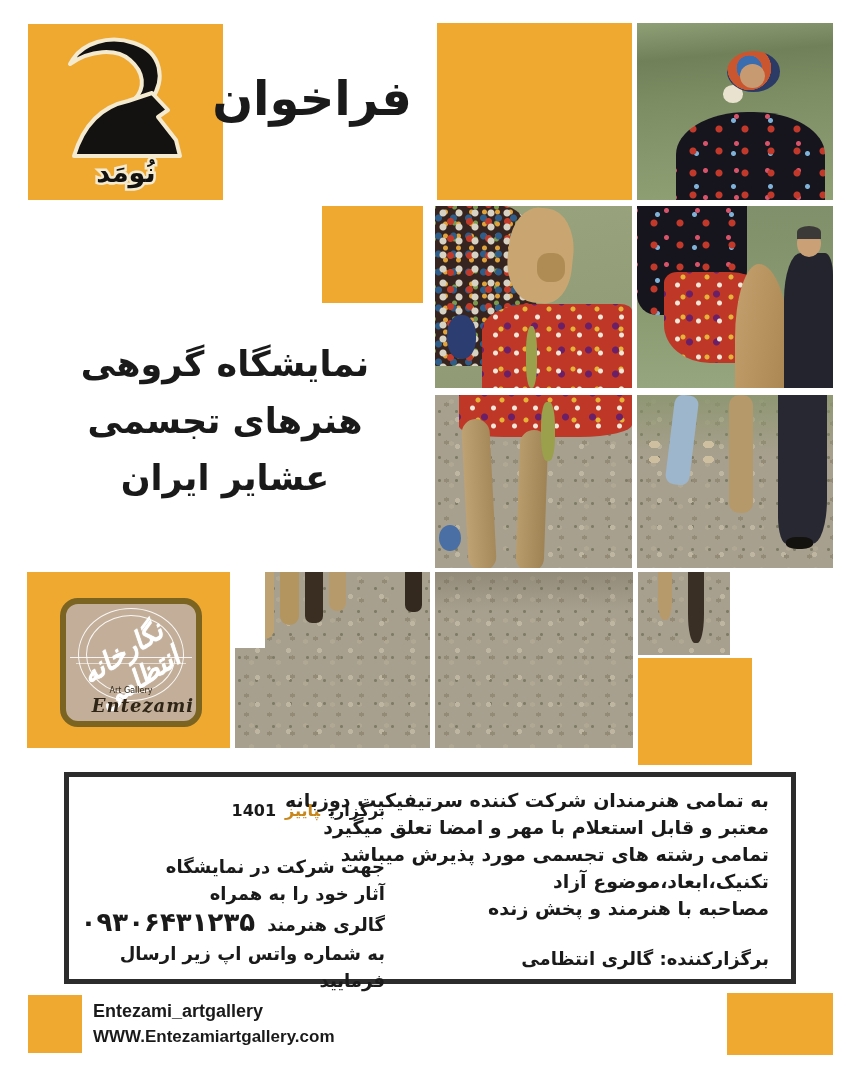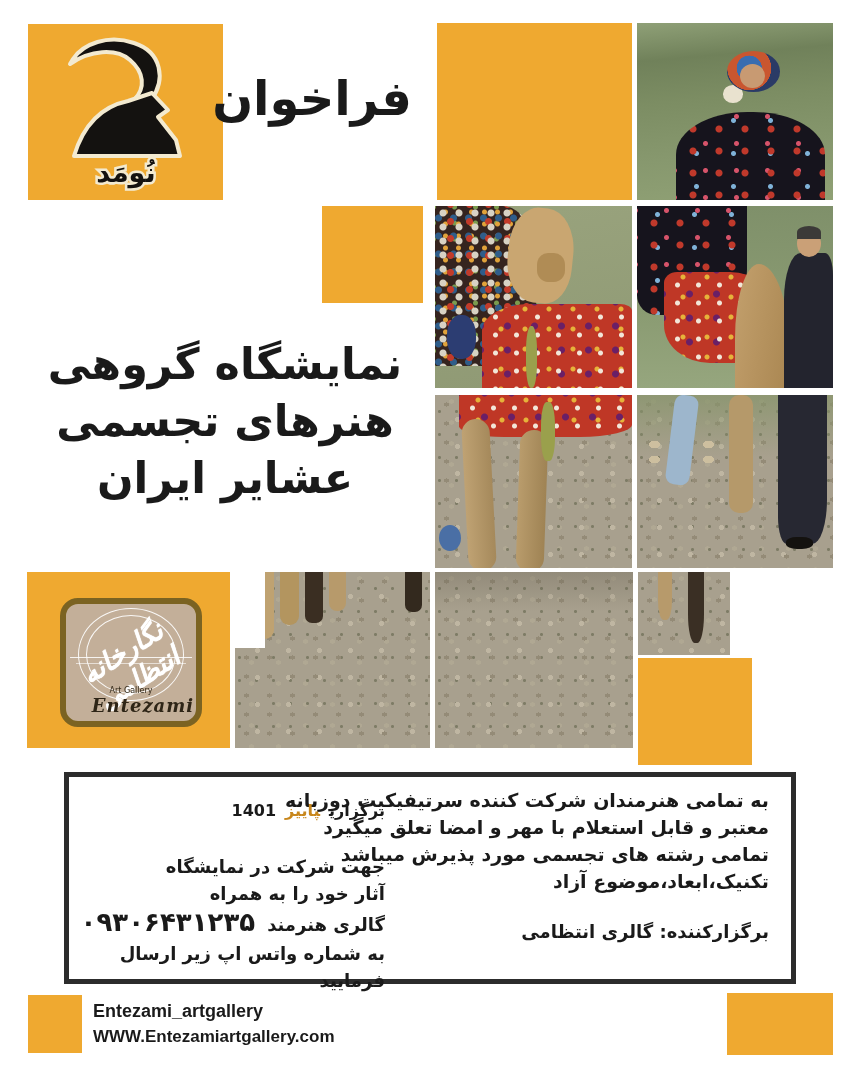--- a/index.html
+++ b/index.html
@@ -20,21 +20,21 @@
 
   
   .announce{
     left:132px;top:70px;width:280px;text-align:right;direction:rtl;
     font-size:48px;font-weight:700;letter-spacing:0;
   }
 
   
   .main-title{
     left:25px;top:336px;width:400px;text-align:center;direction:rtl;
-    font-size:43px;font-weight:700;line-height:57px;
+    font-size:35px;font-weight:700;line-height:57px;
   }
 
   
   .tile{position:absolute;overflow:hidden;}
   .tile *{position:absolute;}
 
   .ground{
     background-color:#a8a08e;
     background-image:
       radial-gradient(#948b77 15%, transparent 16%),
@@ -295,20 +295,21 @@
     <span class="tn"></span>
   </div>
   <div class="sq sq-b"></div>
 
   <div class="abs info-box">
     <div class="box-right">
       <div>به تمامی هنرمندان شرکت کننده سرتیفیکیت دوزبانه</div>
       <div>معتبر و قابل استعلام با مهر و امضا تعلق میگیرد</div>
       <div>تمامی رشته های تجسمی مورد پذیرش میباشد</div>
       <div>تکنیک،ابعاد،موضوع آزاد</div>
+      <div>مصاحبه با هنرمند و پخش زنده</div>
       <div class="organizer">برگزارکننده: گالری انتظامی</div>
     </div>
     <div class="box-left">
       <div class="sched">
         <span>برگزاری</span><span class="gold">پاییز</span><span>1401</span>
       </div>
       <div class="invite">
         <div>جهت شرکت در نمایشگاه</div>
         <div>آثار خود را به همراه</div>
         <div class="phone-line">

